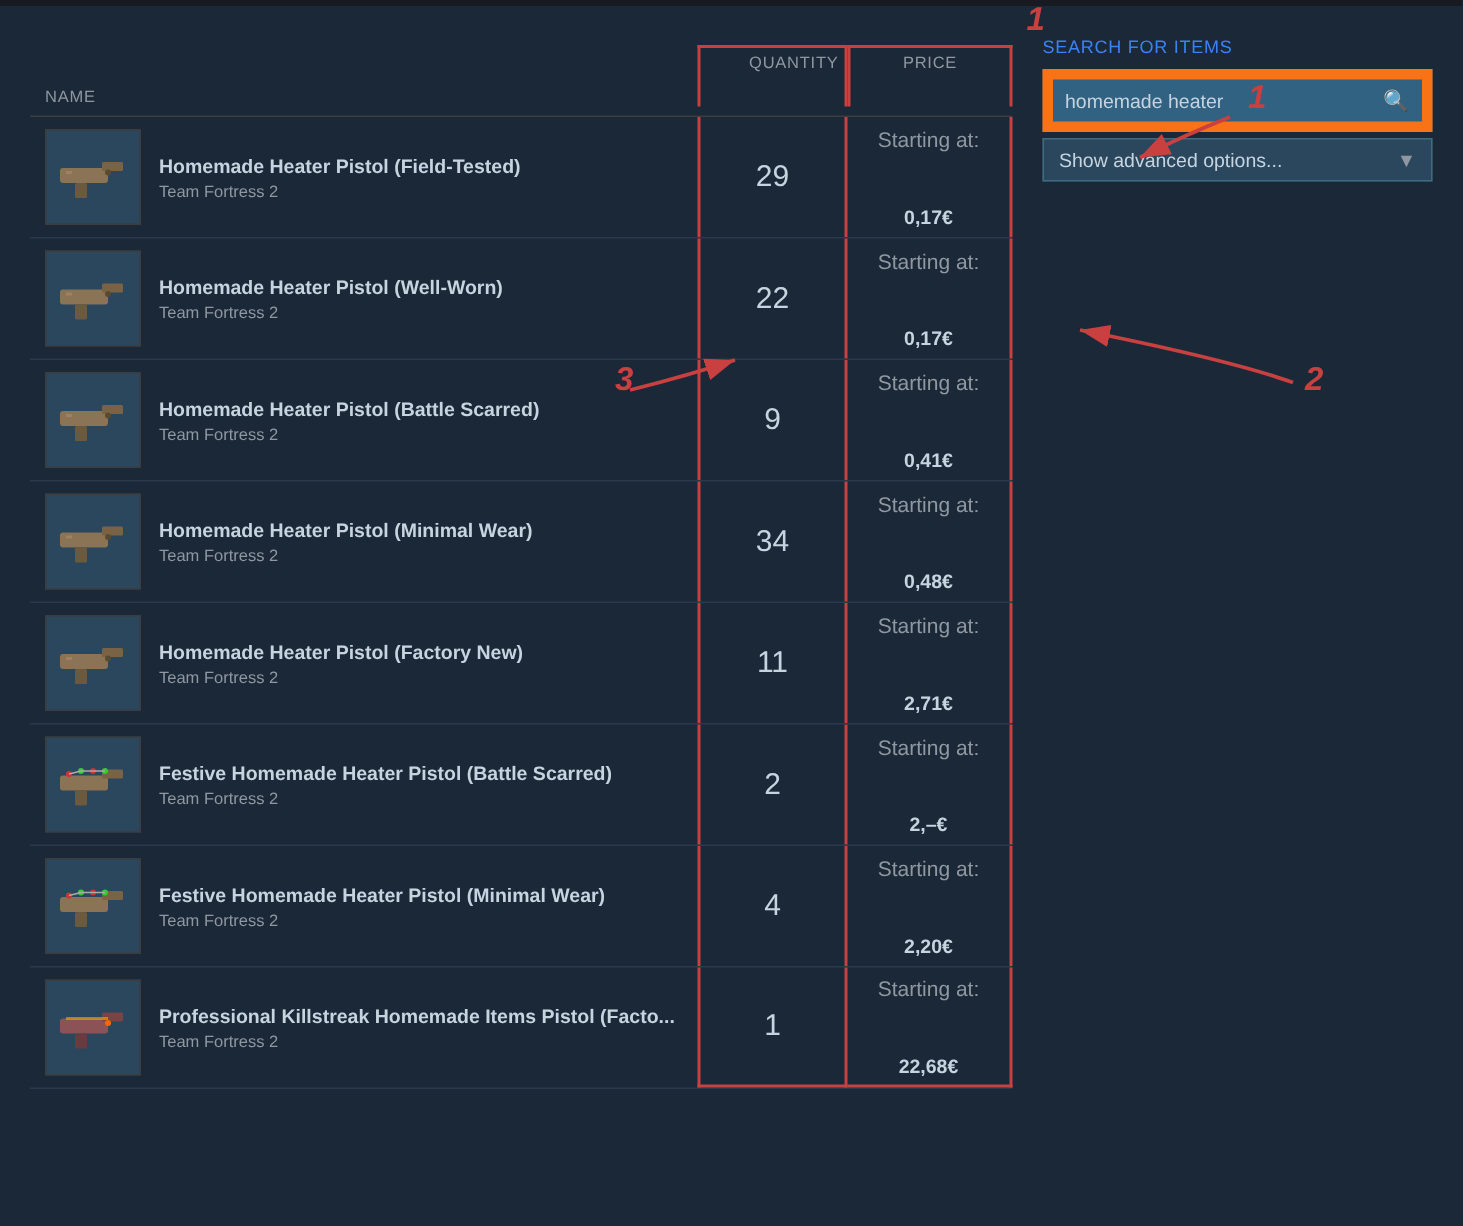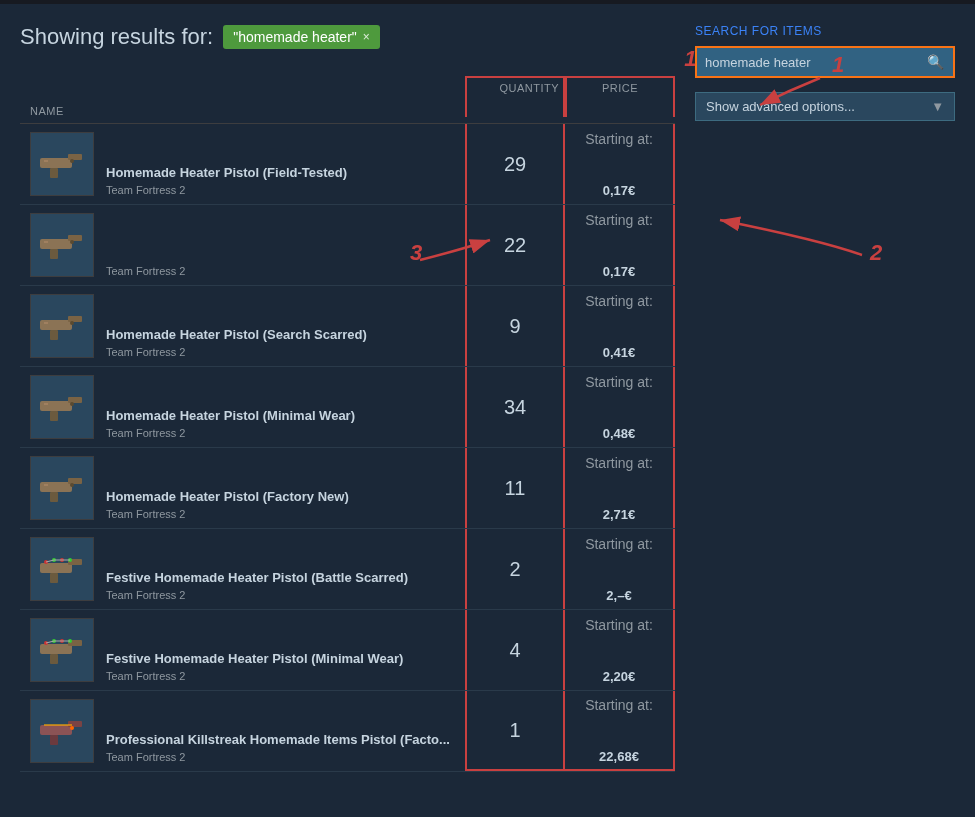--- a/index.html
+++ b/index.html
@@ -79,21 +79,21 @@
       display: grid;
       grid-template-columns: 1fr 100px 110px;
       border-bottom: 1px solid #2a3a4a;
       align-items: center;
       min-height: 80px;
       cursor: pointer;
     }
 
     .item-name-cell {
       display: flex;
-      align-items: flex-end;
+      align-items: center;
       gap: 12px;
       padding: 8px 10px;
     }
 
     .item-image {
       width: 64px;
       height: 64px;
       background-color: #2a475e;
       border: 1px solid #3d3d3f;
       display: flex;
@@ -174,22 +174,22 @@
       font-size: 12px;
       text-transform: uppercase;
       letter-spacing: 0.5px;
       margin-bottom: 8px;
     }
 
     .search-input-wrap {
       display: flex;
       align-items: center;
       background-color: #316282;
-      border: 2px solid #f97316;
-      margin-bottom: 14px;
+      border: 7px solid #f97316;
+      margin-bottom: 4px;
     }
 
     .search-input {
       flex: 1;
       background: transparent;
       border: none;
       outline: none;
       color: #c6d4df;
       font-size: 13px;
       padding: 6px 8px;
@@ -222,27 +222,20 @@
   </style>
 </head>
 <body>
 
 <div class="top-bar"></div>
 
 <div class="main-container">
 
   <div class="results-section">
 
-    <div class="showing-results-header">
-      <span class="showing-results-label">Showing results for:</span>
-      <div class="search-tag">
-        <span>"homemade heater"</span>
-        <span class="search-tag-close">×</span>
-      </div>
-    </div>
 
     <div class="table-wrapper" style="position:relative;">
 
       <div class="table-header">
         <div class="col-name">NAME</div>
         <div style="text-align:right; border-left:2px solid #c94040; border-right:2px solid #c94040; border-top:2px solid #c94040; padding:4px;">QUANTITY</div>
         <div style="text-align:center; border-left:2px solid #c94040; border-right:2px solid #c94040; border-top:2px solid #c94040; padding:4px; position:relative;">
           <span>PRICE</span>
           
           <span style="position:absolute; top:-32px; right:-24px; color:#c94040; font-size:22px; font-weight:bold; font-style:italic;">1</span>
@@ -277,20 +270,21 @@
       <div class="item-image">
         <svg width="52" height="40" viewBox="0 0 52 40">
       <rect x="4" y="14" width="32" height="10" rx="2" fill="#8b7355"></rect>
       <rect x="32" y="10" width="14" height="6" rx="1" fill="#7a6344"></rect>
       <rect x="14" y="24" width="8" height="10" rx="1" fill="#6b5a3e"></rect>
       <rect x="8" y="16" width="4" height="2" fill="#a08060"></rect>
       <circle cx="36" cy="17" r="2" fill="#5a4a30"></circle>
     </svg>
       </div>
       <div class="item-name-text">
+        <div class="item-title">Homemade Heater Pistol (Well-Worn)</div>
         <div class="item-subtitle">Team Fortress 2</div>
       </div>
     </div>
     <div class="quantity-cell" style="border-left:2px solid #c94040; border-right:2px solid #c94040; ">22</div>
     <div class="price-cell" style="border-right:2px solid #c94040; ">
       <span class="price-starting">Starting at:</span>
       <span class="price-value">0,17€</span>
     </div>
   </div>
           <div class="table-row">
@@ -298,21 +292,21 @@
       <div class="item-image">
         <svg width="52" height="40" viewBox="0 0 52 40">
       <rect x="4" y="14" width="32" height="10" rx="2" fill="#8b7355"></rect>
       <rect x="32" y="10" width="14" height="6" rx="1" fill="#7a6344"></rect>
       <rect x="14" y="24" width="8" height="10" rx="1" fill="#6b5a3e"></rect>
       <rect x="8" y="16" width="4" height="2" fill="#a08060"></rect>
       <circle cx="36" cy="17" r="2" fill="#5a4a30"></circle>
     </svg>
       </div>
       <div class="item-name-text">
-        <div class="item-title">Homemade Heater Pistol (Search Scarred)</div>
+        <div class="item-title">Homemade Heater Pistol (Battle Scarred)</div>
         <div class="item-subtitle">Team Fortress 2</div>
       </div>
     </div>
     <div class="quantity-cell" style="border-left:2px solid #c94040; border-right:2px solid #c94040; ">9</div>
     <div class="price-cell" style="border-right:2px solid #c94040; ">
       <span class="price-starting">Starting at:</span>
       <span class="price-value">0,41€</span>
     </div>
   </div>
           <div class="table-row">

